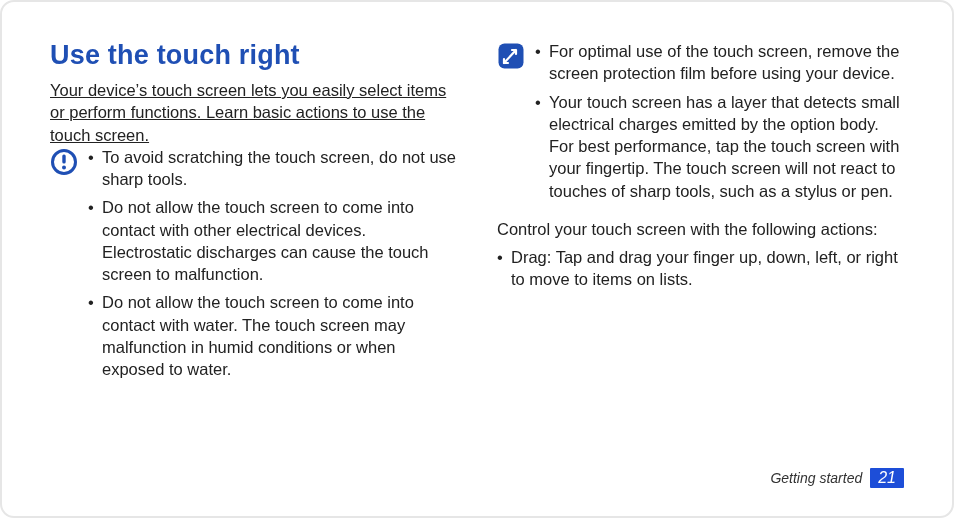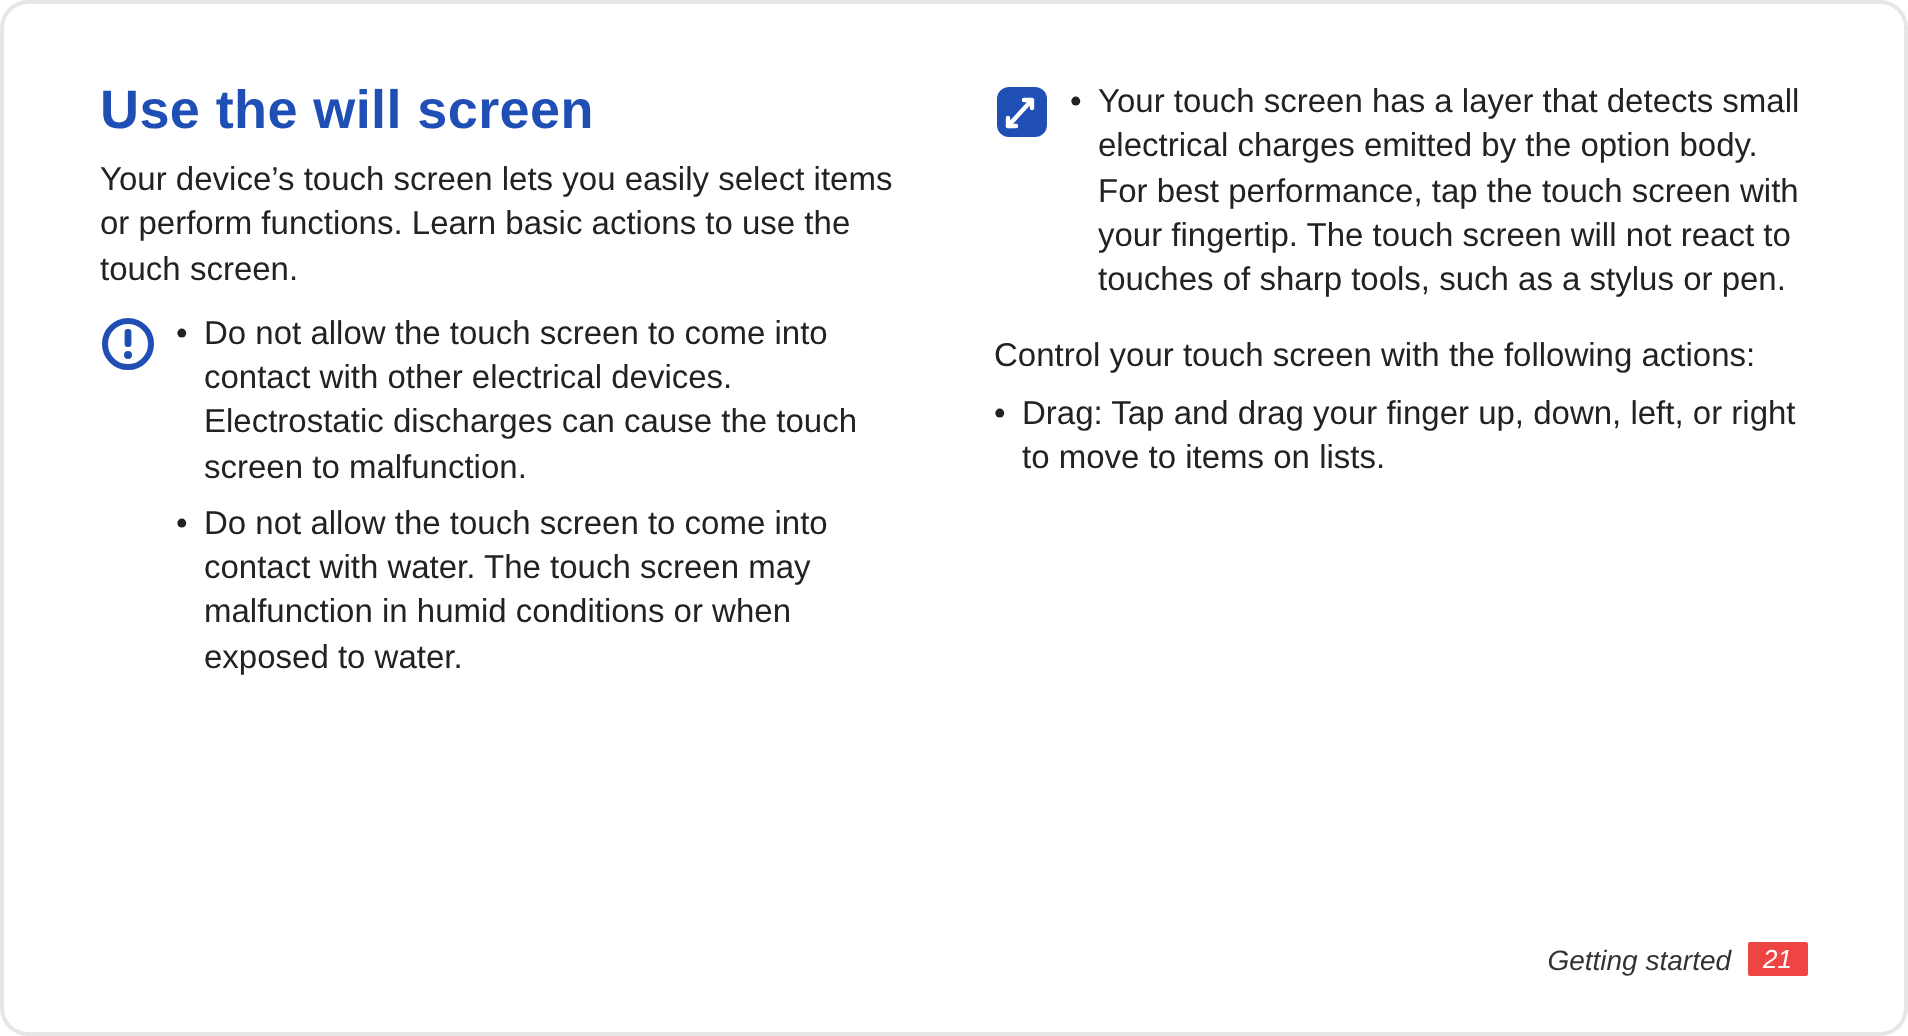--- a/index.html
+++ b/index.html
@@ -29,23 +29,24 @@
     min-width: 0;
   }
   h1.title {
     margin: 0 0 8px 0;
     font-size: 27px;
     font-weight: 700;
     color: #1f4fb4;
     letter-spacing: 0.2px;
   }
   p.intro {
-    margin: 0 0 10px 0;
+    margin: 0 0 0 0;
     font-size: 16.5px;
     line-height: 1.35;
+    text-decoration: underline;
   }
   .note-block {
     display: flex;
     align-items: flex-start;
     margin-bottom: 10px;
   }
   .note-icon {
     flex: 0 0 auto;
     margin-right: 10px;
     margin-top: 2px;
@@ -81,63 +82,65 @@
     display: flex;
     align-items: center;
     gap: 8px;
     font-size: 14px;
   }
   .footer .section-name {
     font-style: italic;
     color: #333;
   }
   .footer .page-num {
-    background: #ef4444;
+    background: #1d4ed8;
     color: #fff;
     font-style: italic;
     padding: 1px 8px;
     border-radius: 1px;
-    font-size: 13px;
+    font-size: 16px;
   }
 </style>
 </head>
 <body>
 
 <div class="page">
   <div class="cols">
 
     <div class="col">
-      <h1 class="title">Use the will screen</h1>
+      <h1 class="title">Use the touch right</h1>
       <p class="intro">Your device’s touch screen lets you easily select items or perform functions. Learn basic actions to use the touch screen.</p>
 
       <div class="note-block">
         <span class="note-icon">
           <svg width="28" height="28" viewBox="0 0 28 28">
             <circle cx="14" cy="14" r="11.5" fill="none" stroke="#1f4fb4" stroke-width="3"></circle>
             <rect x="12.3" y="6.5" width="3.4" height="9" rx="1.5" fill="#1f4fb4"></rect>
             <circle cx="14" cy="19.5" r="2" fill="#1f4fb4"></circle>
           </svg>
         </span>
         <ul class="bullets">
+          <li>To avoid scratching the touch screen, do not use sharp tools.</li>
           <li>Do not allow the touch screen to come into contact with other electrical devices. Electrostatic discharges can cause the touch screen to malfunction.</li>
           <li>Do not allow the touch screen to come into contact with water. The touch screen may malfunction in humid conditions or when exposed to water.</li>
         </ul>
       </div>
     </div>
 
     <div class="col">
       <div class="note-block">
         <span class="note-icon">
           <svg width="28" height="28" viewBox="0 0 28 28">
             <rect x="1.5" y="1.5" width="25" height="25" rx="6" fill="#1f4fb4"></rect>
             <path d="M7 21 L19 8 M19 8 L15 8 M19 8 L19 12" stroke="#fff" stroke-width="2.2" stroke-linecap="round" stroke-linejoin="round" fill="none"></path>
             <path d="M7 21 L11 21 M7 21 L7 17" stroke="#fff" stroke-width="2.2" stroke-linecap="round" fill="none"></path>
           </svg>
         </span>
         <ul class="bullets">
+          <li>For optimal use of the touch screen, remove the screen protection film before using your device.</li>
           <li>Your touch screen has a layer that detects small electrical charges emitted by the option body. For best performance, tap the touch screen with your fingertip. The touch screen will not react to touches of sharp tools, such as a stylus or pen.</li>
         </ul>
       </div>
 
       <p class="body-text">Control your touch screen with the following actions:</p>
 
       <ul class="bullets-main">
         <li>Drag: Tap and drag your finger up, down, left, or right to move to items on lists.</li>
       </ul>
     </div>

